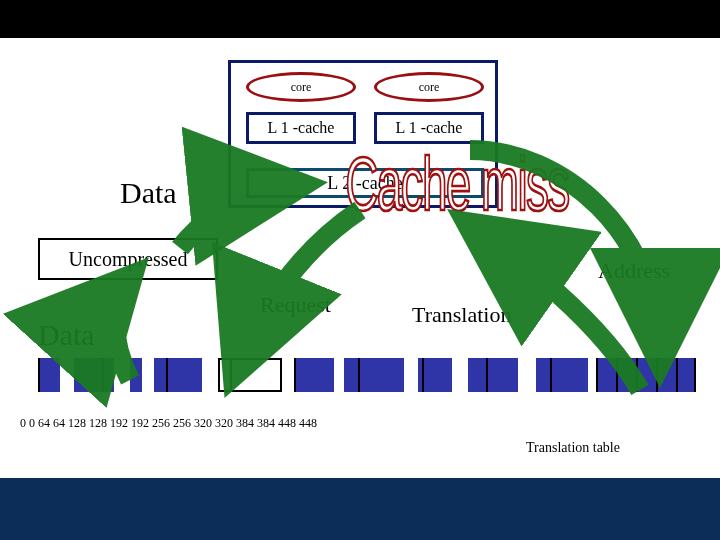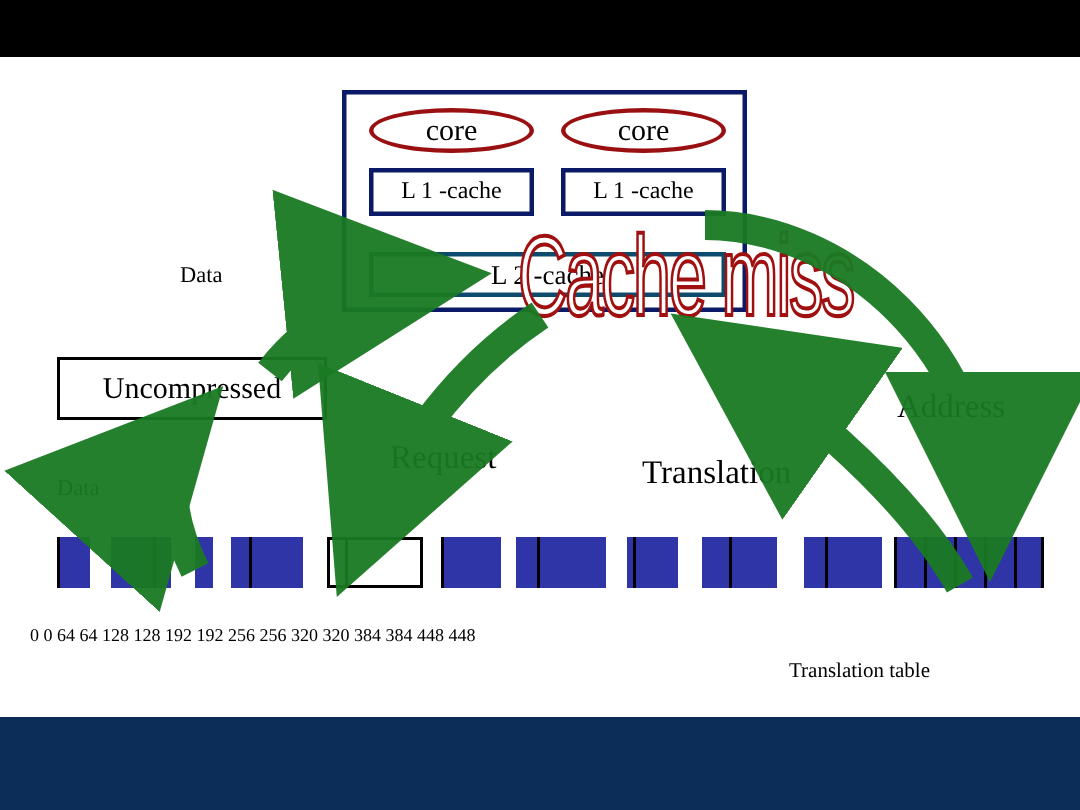--- a/index.html
+++ b/index.html
@@ -7,43 +7,43 @@
   .stage { position: relative; width: 720px; height: 540px; }
   .white { position: absolute; left: 0; top: 38px; width: 720px; height: 440px; background: #fff; }
   .bottom-band { position: absolute; left: 0; top: 478px; width: 720px; height: 62px; background: #0b2d57; }
 
   .chip {
     position: absolute; left: 228px; top: 60px; width: 270px; height: 148px;
     border: 3px solid #0a1a66;
   }
   .core {
     position: absolute; width: 110px; height: 30px; border: 3px solid #9a0f12; border-radius: 50%;
-    display: flex; align-items: center; justify-content: center; font-size: 20px;
+    display: flex; align-items: center; justify-content: center; font-size: 12px;
   }
   .core1 { left: 246px; top: 72px; }
   .core2 { left: 374px; top: 72px; }
   .l1 {
     position: absolute; width: 110px; height: 32px; border: 3px solid #0a1a66;
     display: flex; align-items: center; justify-content: center; font-size: 16px;
   }
   .l1a { left: 246px; top: 112px; }
   .l1b { left: 374px; top: 112px; }
   .l2 {
     position: absolute; left: 246px; top: 168px; width: 238px; height: 30px; border: 3px solid #0c4a6e;
     display: flex; align-items: center; justify-content: center; font-size: 18px;
   }
   .decomp {
     position: absolute; left: 38px; top: 238px; width: 180px; height: 42px; border: 2px solid #000;
     display: flex; align-items: center; justify-content: center; font-size: 20px;
   }
-  .label { position: absolute; font-size: 15px; }
+  .label { position: absolute; font-size: 30px; }
   .data1 { left: 120px; top: 176px; }
   .data2 { left: 38px; top: 318px; }
   .request { left: 260px; top: 292px; font-size: 22px; }
-  .translation { left: 428px; top: 302px; font-size: 22px; }
+  .translation { left: 412px; top: 302px; font-size: 22px; }
   .address { left: 598px; top: 258px; font-size: 22px; }
   .trans-table { left: 526px; top: 440px; font-size: 14px; }
   .memspace { left: 26px; top: 440px; font-size: 22px; letter-spacing: 0.2px; }
 
   .axis-labels { position: absolute; left: 20px; top: 416px; font-size: 12px; white-space: nowrap; }
 
   .cache-miss {
     position: absolute; left: 338px; top: 140px; width: 290px; text-align: center;
     font-family: Impact, "Arial Black", sans-serif; font-size: 56px; letter-spacing: -2px;
     color: #fff; -webkit-text-stroke: 2px #a01010; text-stroke: 2px #a01010;

